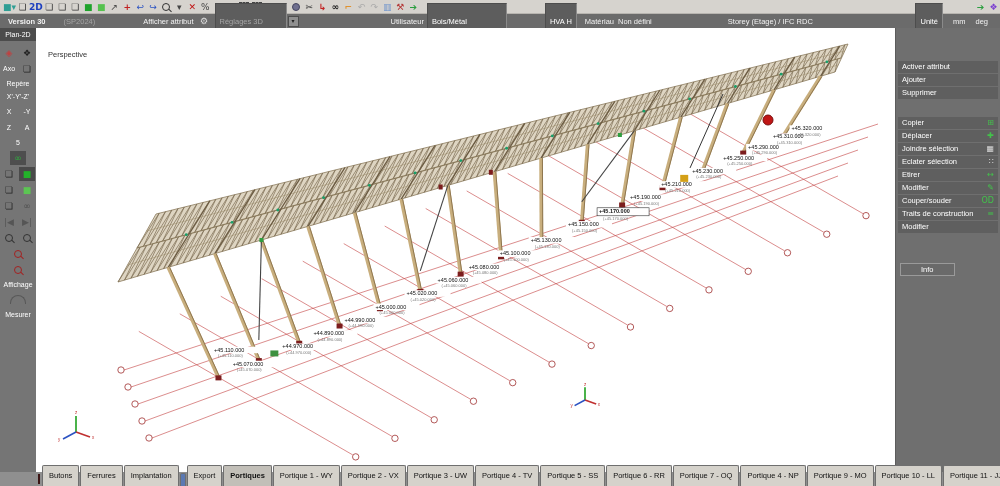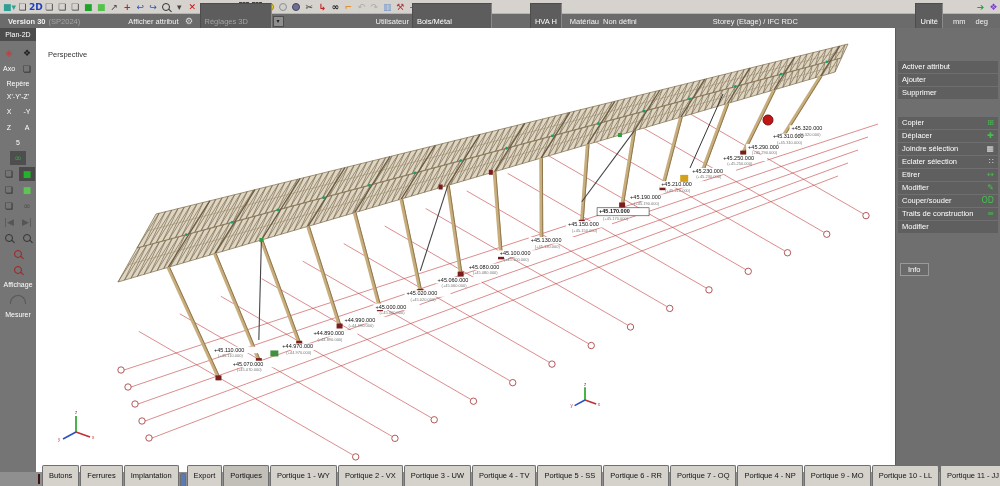--- a/index.html
+++ b/index.html
@@ -37,28 +37,28 @@
            font-family:"DejaVu Sans",sans-serif;font-size:9px;color:#fff;}
   .sd-cell.txt{font-family:"Liberation Sans",sans-serif;font-size:7px;}
   .gauge{display:inline-block;width:16px;height:8px;border:1.6px solid #585858;border-bottom:none;border-radius:16px 16px 0 0;}
   
   #rightpanel{position:absolute;right:0;top:28px;width:105px;height:444px;background:#6f6f6f;border-left:1px solid #5c5c5c;box-sizing:border-box;}
   .rp-item{height:12px;margin:1px 2px;background:#5f5f5f;color:#fff;font-size:7.5px;line-height:12px;
            padding:0 4px;display:flex;justify-content:space-between;align-items:center;}
   .rp-gap{height:16px;}
   .rp-glyph{font-family:"DejaVu Sans",sans-serif;font-size:8px;}
   #rp-info{margin:2px 4px;display:inline-block;border:1px solid #9a9a9a;color:#fff;font-size:7.5px;
-           padding:1px 7px;background:#6a6a6a;}
+           padding:1px 20px;background:#6a6a6a;}
   
   #bottombar{position:absolute;left:0;bottom:0;width:1000px;height:14px;background:#8f8f8f;display:flex;
              align-items:flex-end;padding-left:36px;box-sizing:border-box;}
   .bt-lead{width:8px;height:8px;background:#5a1f1f;border:1px solid #3c1414;margin:0 2px 2px 2px;}
   .bt-tab{background:#d5d2cb;border:1px solid #6f6f6f;border-bottom:none;border-radius:2px 2px 0 0;
           font-size:7.5px;color:#111;padding:4px 6px;height:12px;line-height:12px;margin-right:1px;white-space:nowrap;}
-  .bt-tab.active{background:#c2bfb8;font-weight:normal;}
+  .bt-tab.active{background:#c2bfb8;font-weight:bold;}
   .bt-tab.blue{background:#5b79b2;width:10px;padding:0 2px;}
   
   #viewport{position:absolute;left:36px;top:28px;width:859px;height:444px;background:#ffffff;overflow:hidden;}
   #view-mode{position:absolute;left:12px;top:22px;font-size:7.5px;color:#333;}
   #viewport-svg{position:absolute;left:0;top:0;}
   .elev-text{font-size:5.5px;fill:#111;font-family:"Liberation Sans",sans-serif;}
   .elev-sub{font-size:4px;fill:#777;font-family:"Liberation Sans",sans-serif;}
   .triad-lab{font-size:4.5px;fill:#c03030;font-family:"Liberation Sans",sans-serif;}
 </style>
 </head>
@@ -111,21 +111,21 @@
       <span class="tbi" style="color: rgb(111, 148, 204);">▥</span>
       <span class="tbi" style="color: rgb(179, 51, 51);">⚒</span>
       <span class="tbi" style="color: rgb(43, 158, 63);">➔</span>
       <span class="tb-spacer"></span>
       <span class="tbi" style="color: rgb(43, 158, 63);">➔</span>
       <span class="tbi" style="color: rgb(122, 63, 208);">❖</span>
     </div>
 
   <div id="statusbar">
     <span class="sb-lab" style="margin-left:8px;font-weight:bold">Version 30</span>
-    <span class="sb-dim" style="margin-left:3px">(SP2024)</span>
+    <span class="sb-dim" style="margin-left:18px">(SP2024)</span>
     <span class="sb-lab" style="margin-left:48px">Afficher attribut</span>
     <span class="tbi" style="margin-left:4px;color:#ddd">⚙</span>
     <span class="sb-field sb-dim" style="margin-left:4px;width:62px">Réglages 3D</span>
     <span class="sb-dd">▾</span>
     <span class="sb-lab" style="margin-left:92px">Utilisateur</span>
     <span class="sb-field" style="margin-left:3px;width:70px">Bois/Métal</span>
     <span class="sb-field" style="margin-left:38px">HVA H</span>
     <span class="sb-lab" style="margin-left:8px">Matériau</span>
     <span class="sb-lab" style="margin-left:4px">Non défini</span>
     <span class="sb-lab" style="margin-left:76px">Storey (Etage) / IFC RDC</span>

